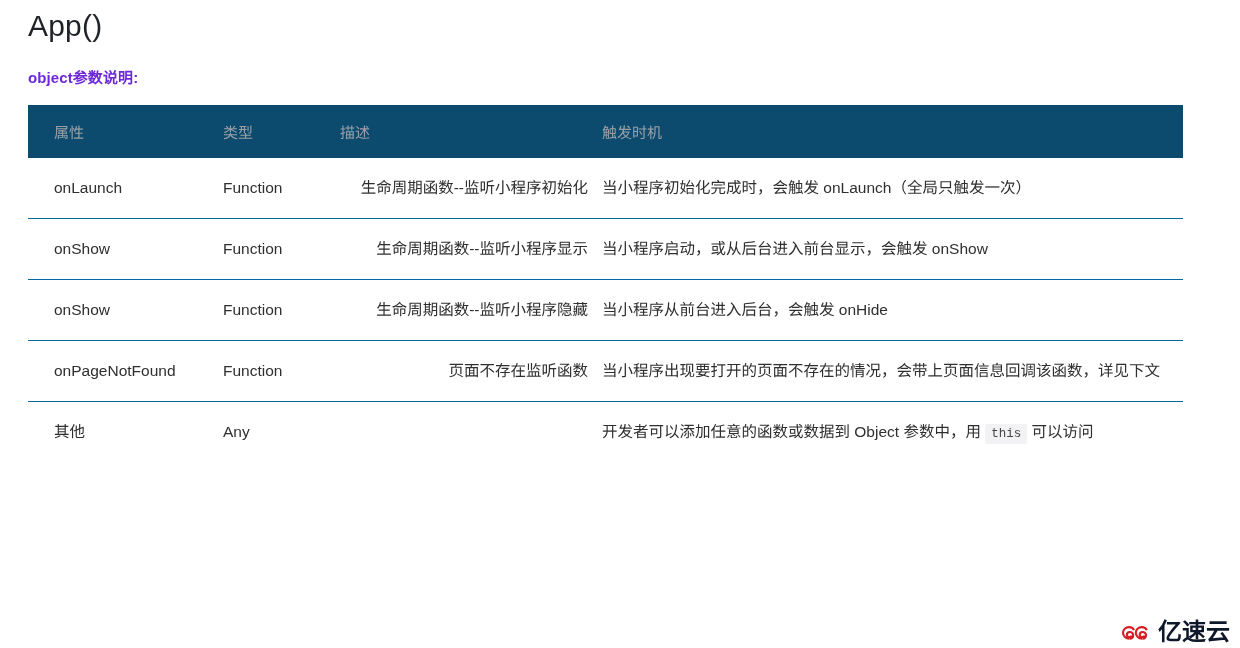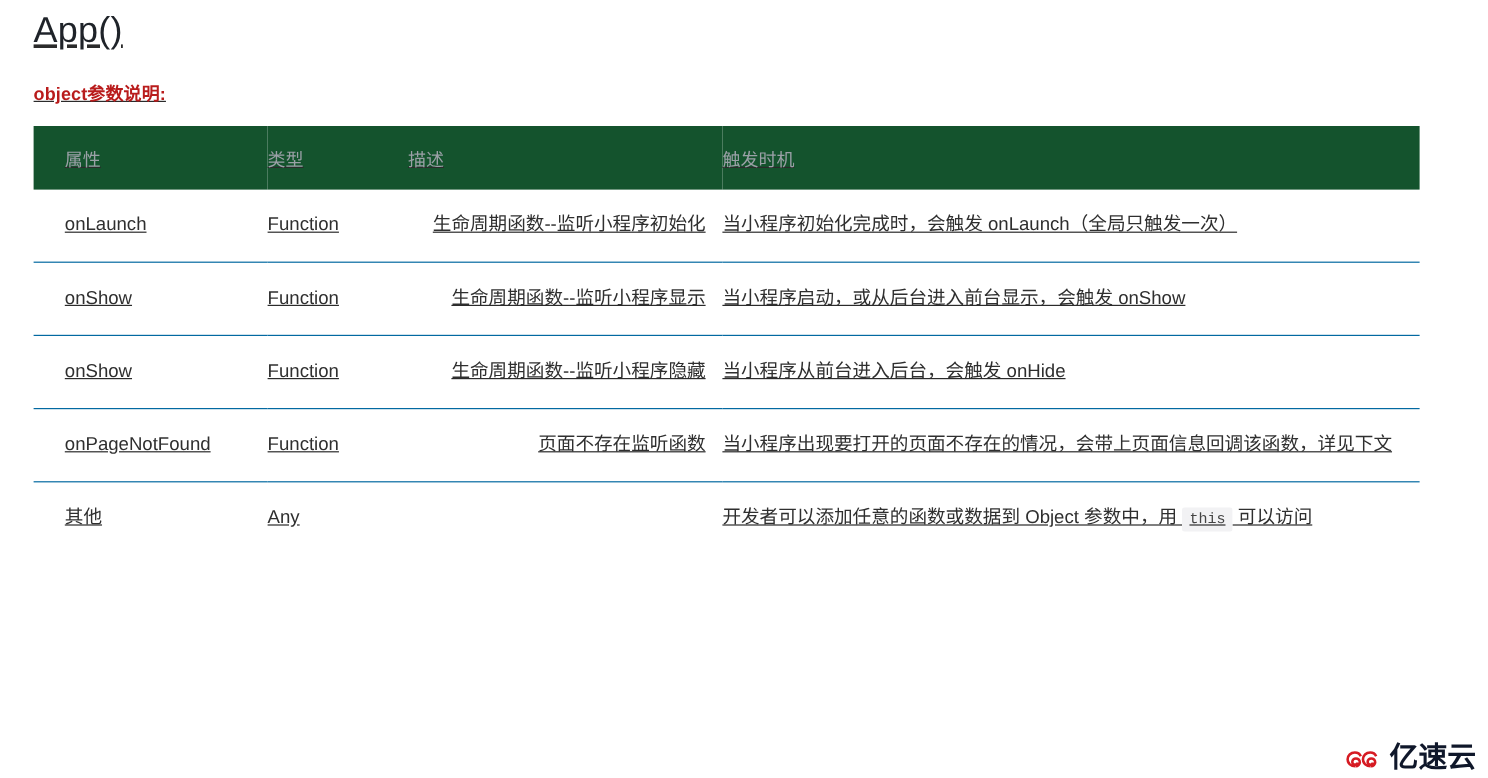--- a/index.html
+++ b/index.html
@@ -14,21 +14,20 @@
     overflow: hidden;
     font-family: "Liberation Sans", "DejaVu Sans", sans-serif;
     color: #2b2b2b;
     -webkit-font-smoothing: antialiased;
     position: relative;
   }
   .page {
     padding: 0 28px;
     box-sizing: border-box;
     width: 1240px;
-    text-decoration: underline;
   }
 
   
   .page-title {
     font-size: 30px;
     font-weight: 400;
     line-height: 1.2;
     color: #1f2329;
     margin: 8px 0 0 0;
     letter-spacing: 0.2px;
@@ -49,37 +48,37 @@
     font-size: 12.5px;
     padding: 3px 6px;
     border-radius: 2px;
     white-space: nowrap;
   }
 
   
   .sub-heading {
     font-size: 15px;
     font-weight: 700;
-    color: #b91c1c;
+    color: #6d28d9;
     margin: 22px 0 0 0;
     letter-spacing: 0.1px;
   }
 
   
   .table-wrap {
     margin-top: 18px;
     width: 1155px;
   }
   table.params {
     border-collapse: collapse;
     width: 100%;
     table-layout: fixed;
   }
   table.params thead th {
-    background: #14532d;
+    background: #0c4a6e;
     color: #9aa0a6;
     font-weight: 400;
     font-size: 15px;
     text-align: left;
     padding: 16px 10px 16px 0;
     height: 52px;
     box-sizing: border-box;
     vertical-align: middle;
   }
   table.params thead th:first-child { padding-left: 26px; }

